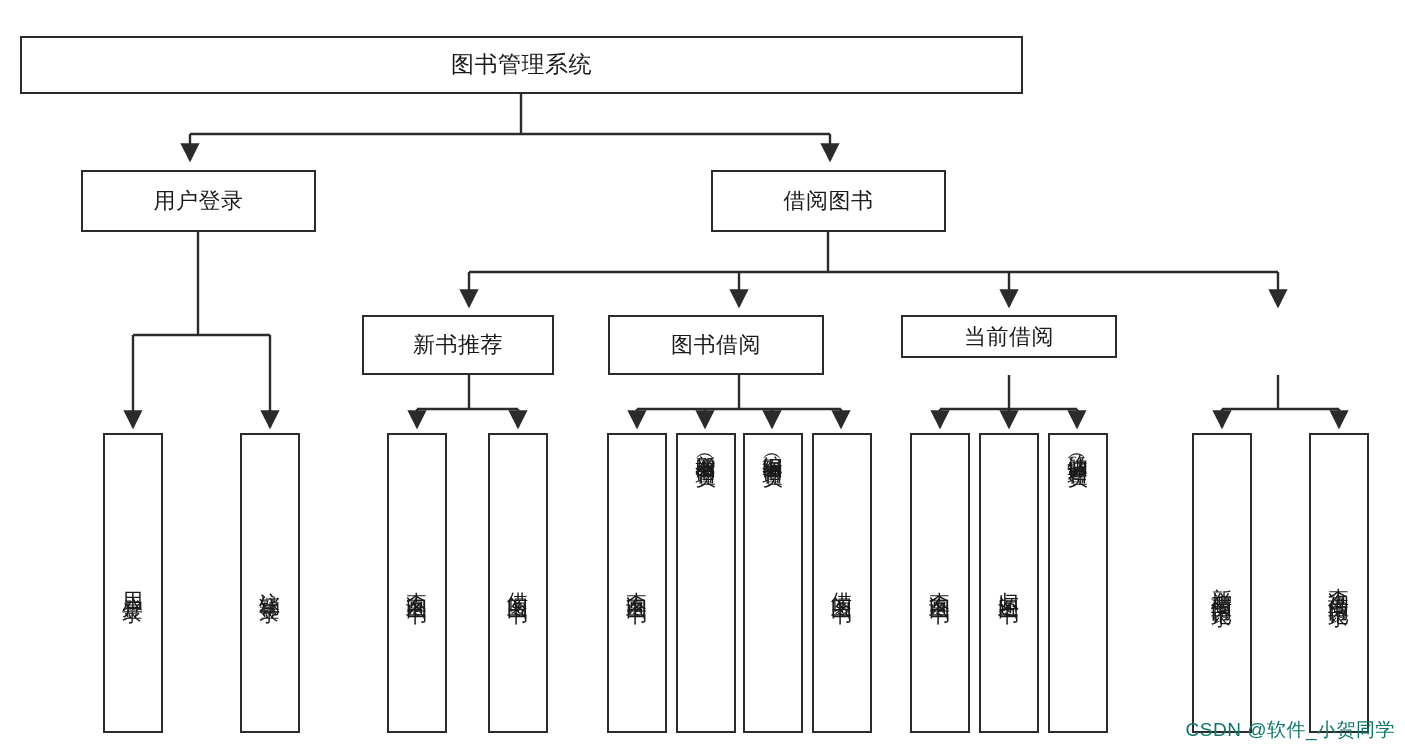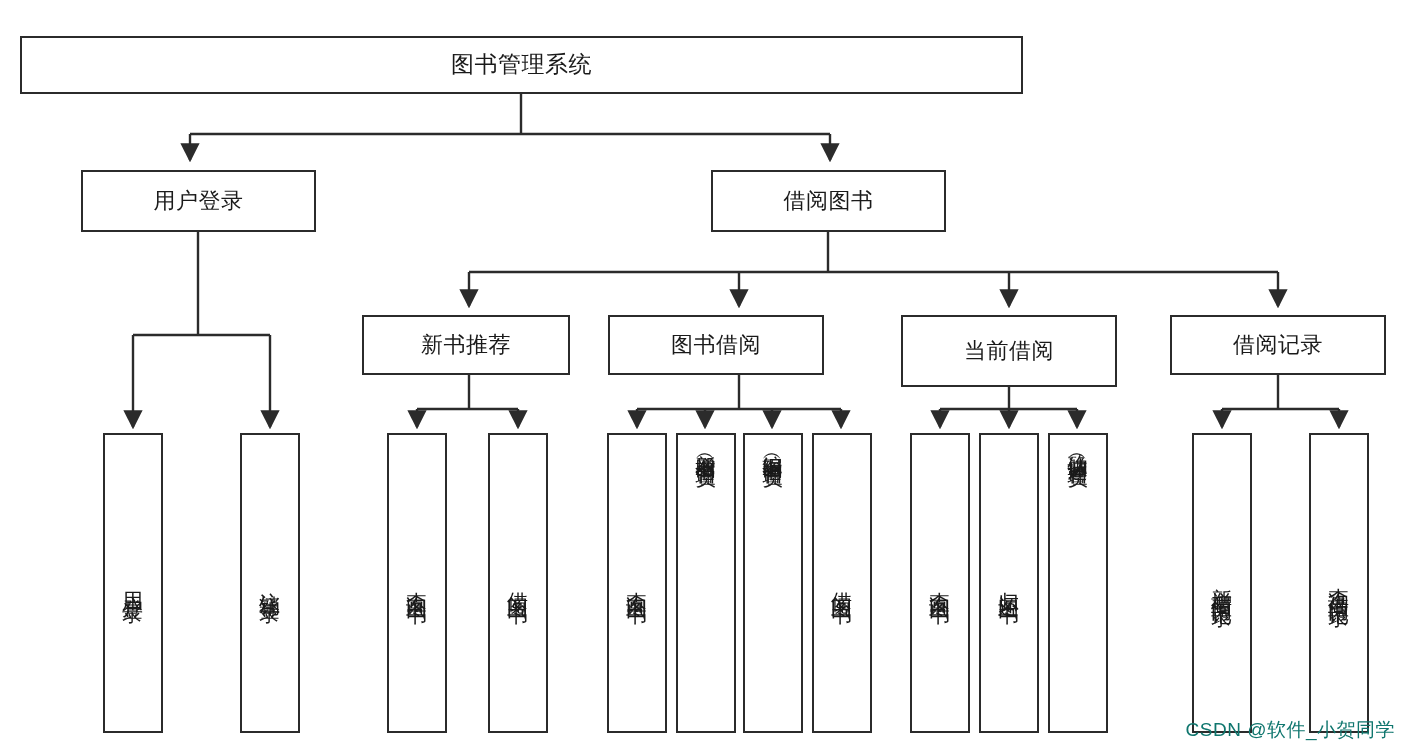--- a/index.html
+++ b/index.html
@@ -149,35 +149,32 @@
   </div>
 
   <div class="node horizontal" style="left:81px; top:170px; width:235px; height:62px;">
     <span class="node-label">用户登录</span>
   </div>
 
   <div class="node horizontal" style="left:711px; top:170px; width:235px; height:62px;">
     <span class="node-label">借阅图书</span>
   </div>
 
-  <div class="node horizontal" style="left:362px; top:315px; width:208px; height:60px;">
+  <div class="node horizontal" style="left:362px; top:315px; width:192px; height:60px;">
     <span class="node-label">新书推荐</span>
   </div>
 
   <div class="node horizontal" style="left:608px; top:315px; width:216px; height:60px;">
     <span class="node-label">图书借阅</span>
   </div>
 
-  <div class="node horizontal" style="left:901px; top:315px; width:216px; height:72px;">
+  <div class="node horizontal" style="left:901px; top:315px; width:216px; height:43px;">
     <span class="node-label">当前借阅</span>
   </div>
 
-  <div class="node horizontal" style="left:1170px; top:315px; width:216px; height:60px;">
-    <span class="node-label">借阅记录</span>
-  </div>
 
   <div class="node leaf centered" style="left:103px; top:433px; width:60px; height:300px;">
     <span class="node-label">用户登录</span>
   </div>
 
   <div class="node leaf centered" style="left:240px; top:433px; width:60px; height:300px;">
     <span class="node-label">注销登录</span>
   </div>
 
   <div class="node leaf centered" style="left:387px; top:433px; width:60px; height:300px;">

